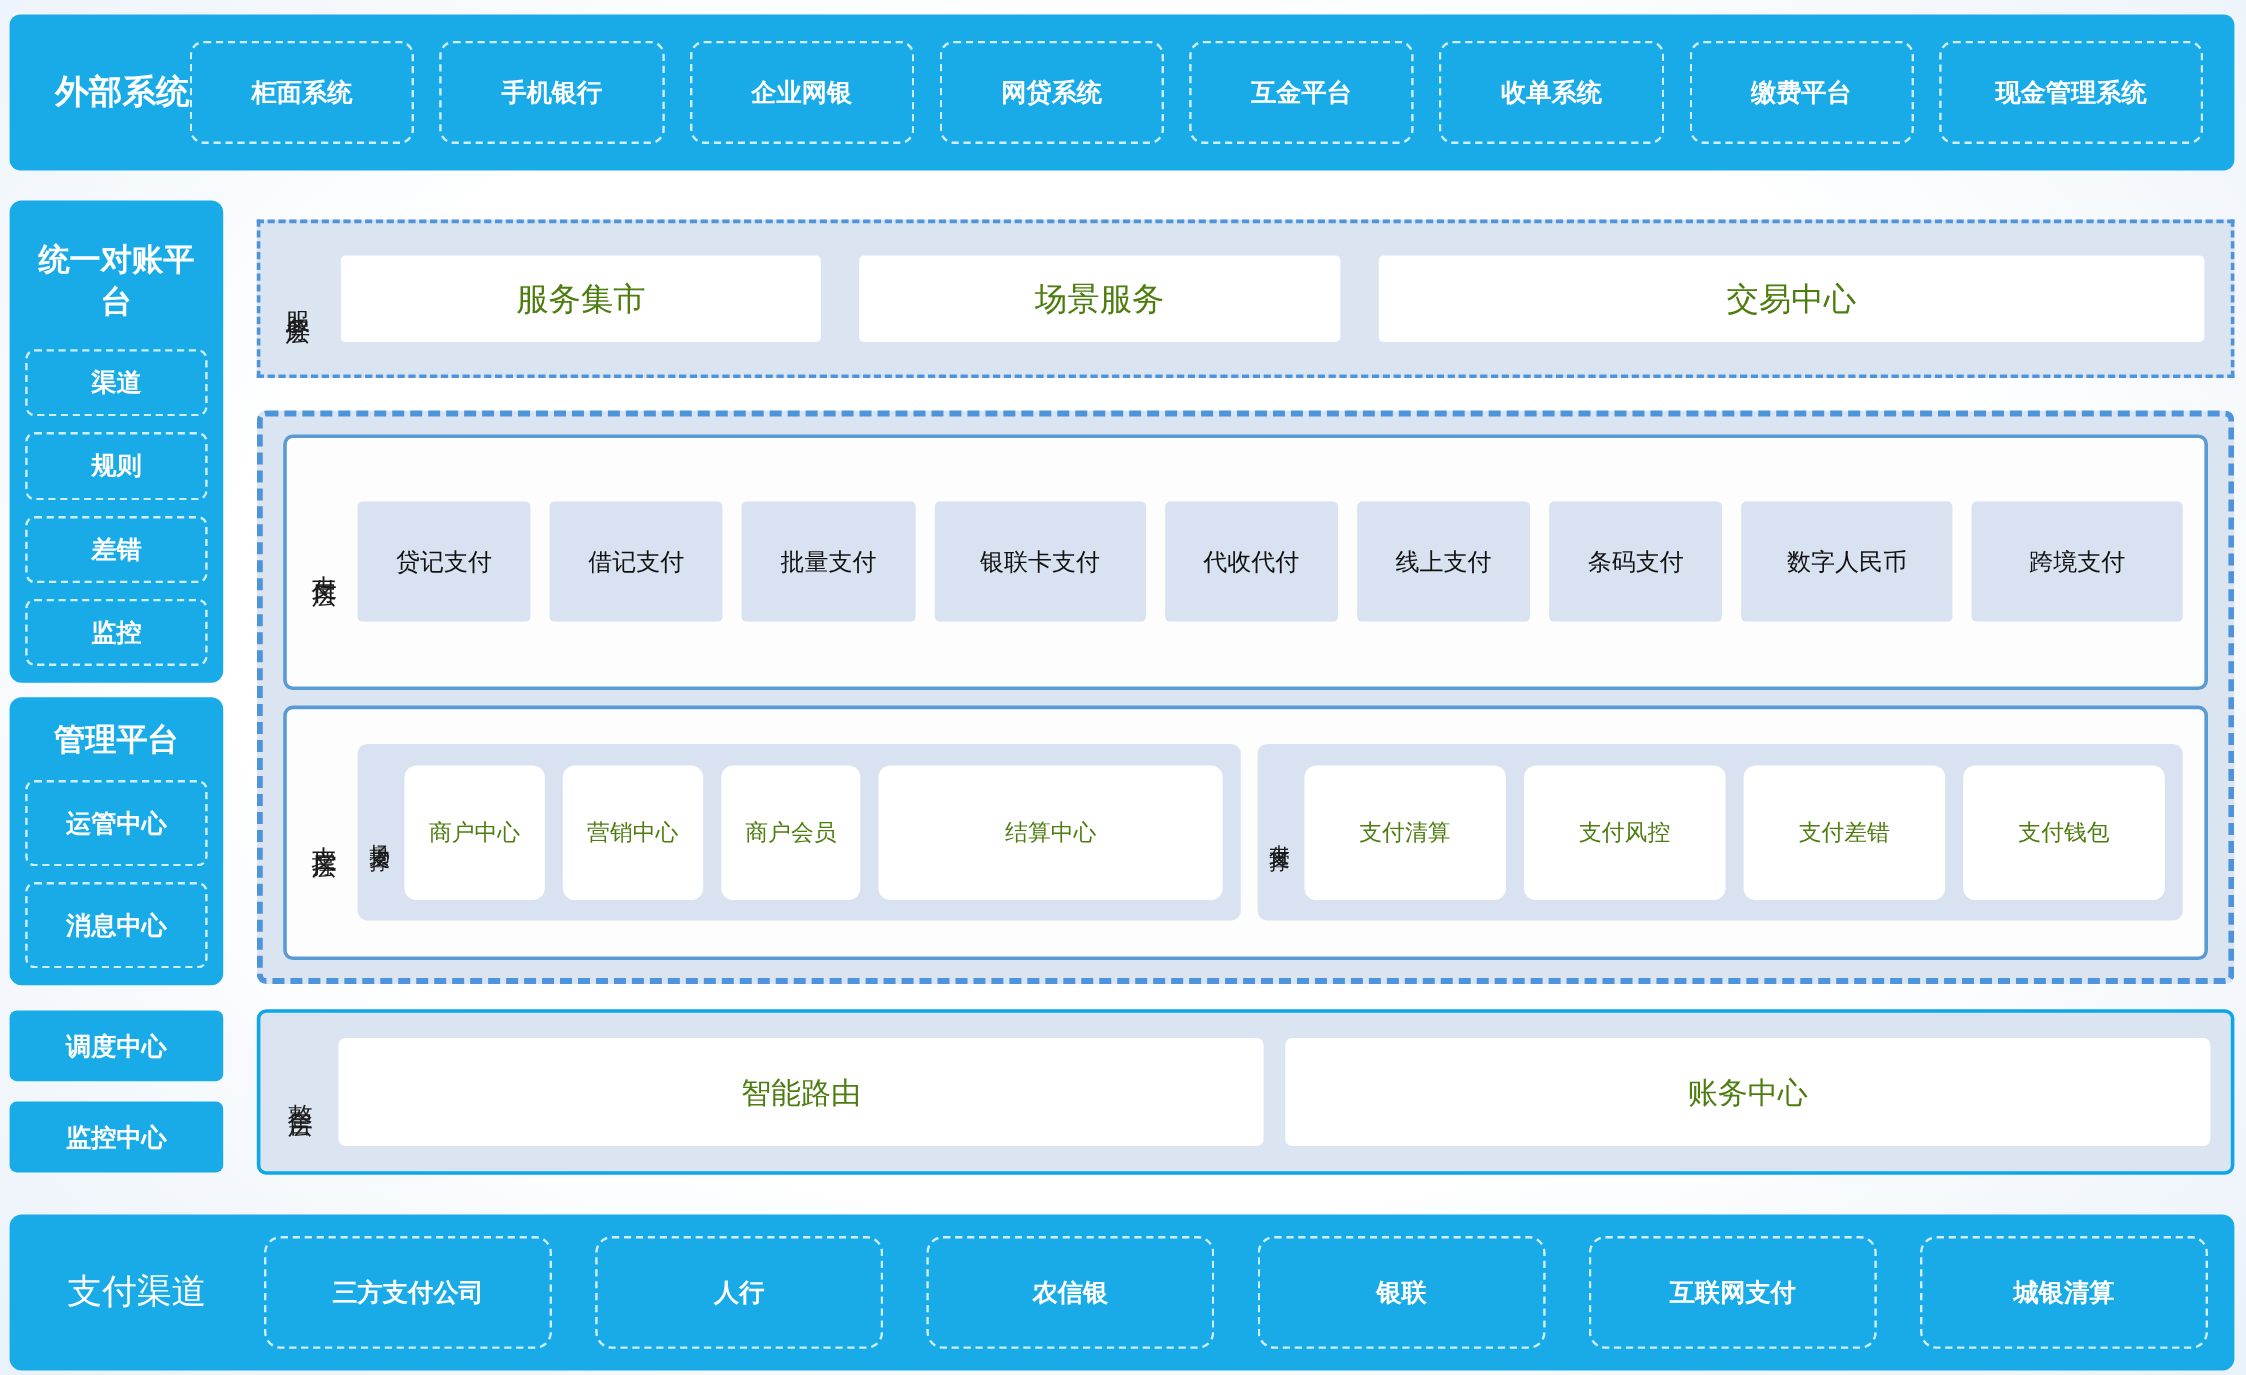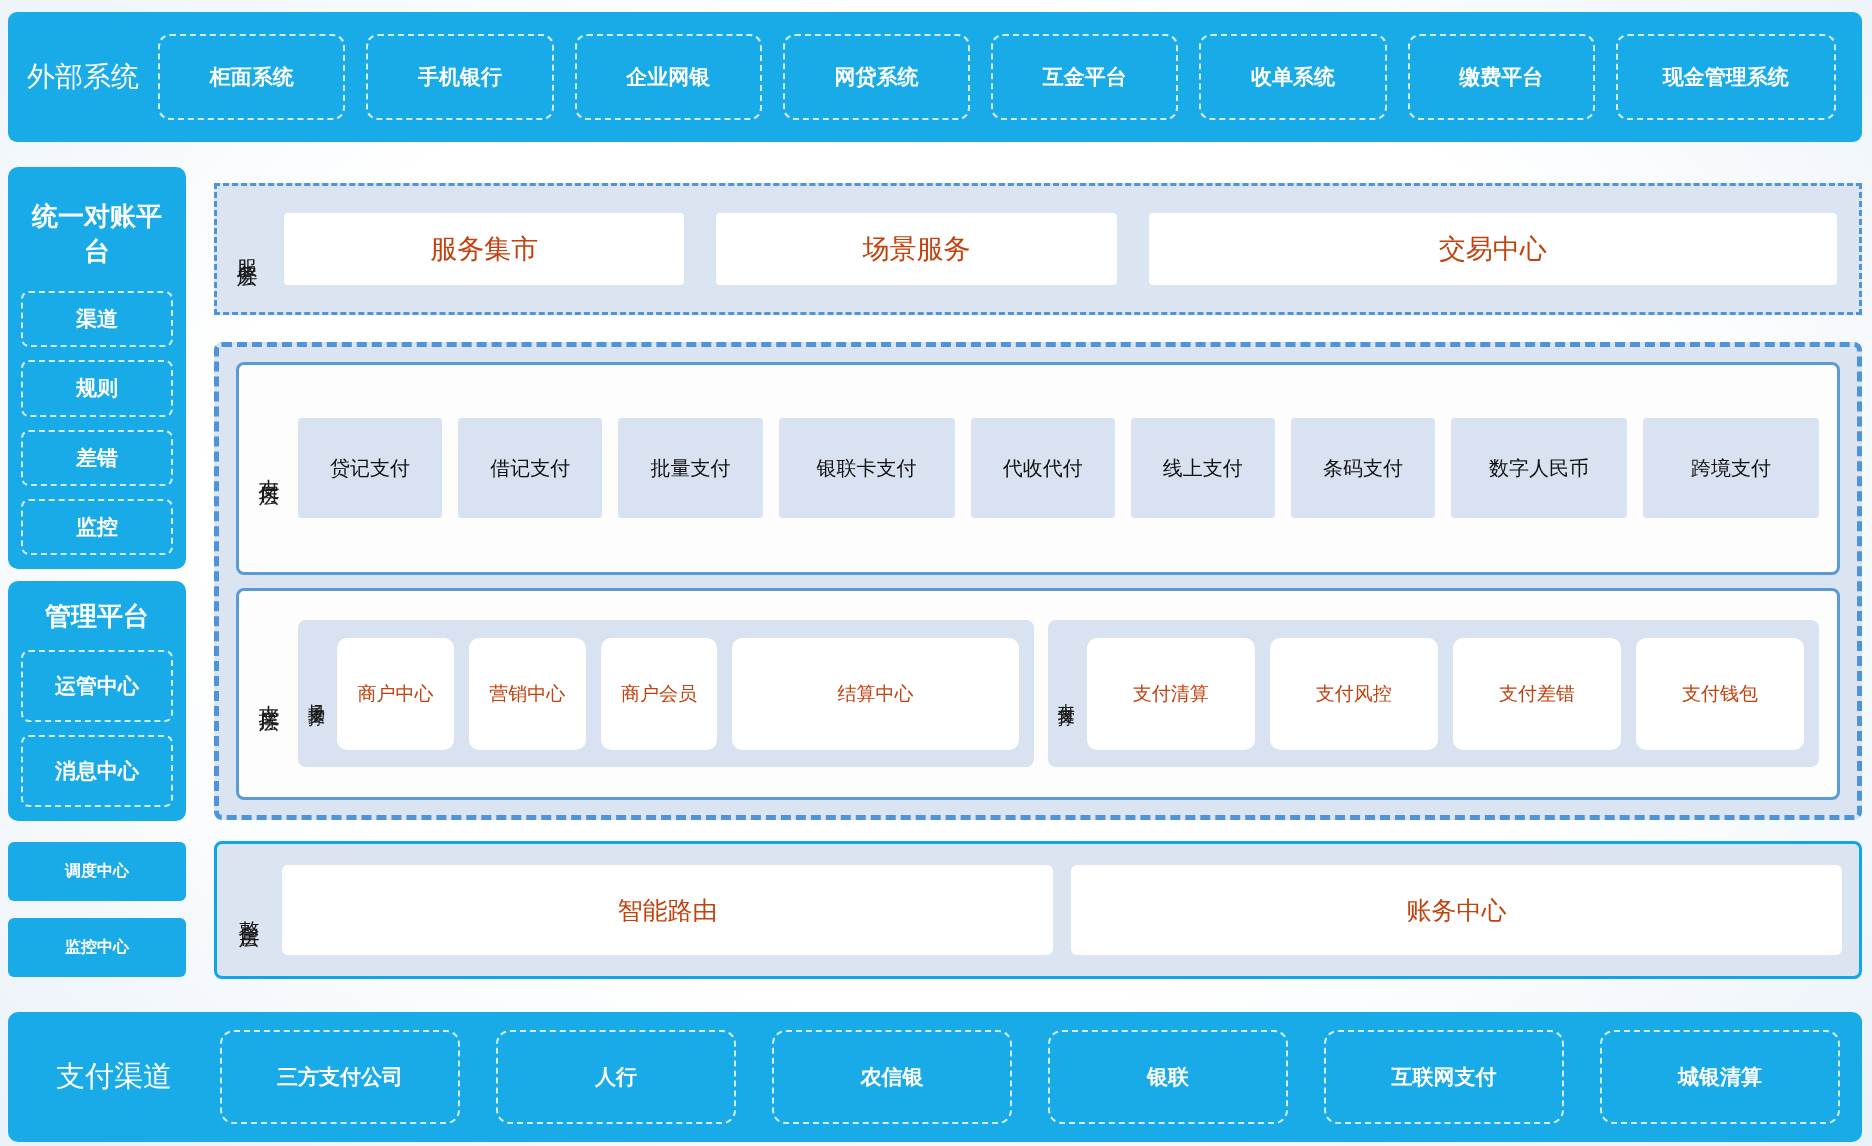--- a/index.html
+++ b/index.html
@@ -7,49 +7,49 @@
     width:1872px;height:1146px;
     font-family:"Liberation Sans","DejaVu Sans",sans-serif;
     background:radial-gradient(ellipse at 50% 45%, #ffffff 55%, #e9f1f9 100%);
     color:#1a1a1a;
   }
   .wrap{box-sizing:border-box;width:1872px;height:1146px;padding:12px 10px 0 8px;display:flex;flex-direction:column;}
 
   
   .cyanbar{background:#18ABE8;border-radius:9px;display:flex;align-items:center;}
   .topbar{height:130px;padding:0 26px 0 0;}
-  .bar-title{width:150px;text-align:center;color:#fff;font-size:28px;font-weight:normal;flex:none;}
+  .bar-title{width:150px;text-align:right;color:#fff;font-size:28px;font-weight:bold;flex:none;}
   .bar-items{flex:1;display:flex;gap:21px;height:86px;}
   .dash-item{flex:1;border:2px dashed rgba(255,255,255,.8);border-radius:12px;color:#fff;font-size:21px;font-weight:bold;display:flex;align-items:center;justify-content:center;}
   .bar-items .dash-item:last-child{flex:1.18;}
 
   
   .middle{display:flex;gap:28px;margin-top:25px;flex:none;}
   .sidebar{width:178px;flex:none;display:flex;flex-direction:column;}
   .side-card{background:#18ABE8;border-radius:10px;color:#fff;display:flex;flex-direction:column;padding:0 13px 14px;box-sizing:border-box;}
   .card-title{text-align:center;font-size:26px;font-weight:bold;flex:none;}
   .card-recon{height:402px;}
   .card-recon .card-title{margin:32px 0 22px;}
   .card-mgmt{height:240px;margin-top:12px;}
   .card-mgmt .card-title{margin:18px 0 16px;}
   .card-items{flex:1;display:flex;flex-direction:column;gap:13px;}
   .card-items .dash-item{font-size:21px;font-weight:600;border-radius:8px;}
-  .side-solid{height:59px;background:#18ABE8;border-radius:6px;color:#fff;font-size:16px;font-weight:600;display:flex;align-items:center;justify-content:center;flex:none;}
+  .side-solid{height:59px;background:#18ABE8;border-radius:6px;color:#fff;font-size:21px;font-weight:600;display:flex;align-items:center;justify-content:center;flex:none;}
   .side-solid.dispatch{margin-top:21px;}
   .side-solid.monitor{margin-top:17px;}
 
   
   .main{flex:1;display:flex;flex-direction:column;min-width:0;}
   .vlabel{writing-mode:vertical-lr;text-orientation:upright;letter-spacing:4px;font-size:21px;color:#1a1a1a;flex:none;line-height:1;}
   .vlabel-sm{writing-mode:vertical-lr;text-orientation:upright;letter-spacing:2px;font-size:17px;color:#1a1a1a;flex:none;line-height:1;}
 
   .svc{height:132px;margin-top:16px;background:#DBE4F1;border:3px dashed #4E94DB;display:flex;align-items:center;padding:0 22px 0 20px;box-sizing:border-box;}
   .svc .vlabel{margin-right:26px;}
   .svc-items{flex:1;display:flex;gap:32px;height:72px;}
-  .white-item{background:#ffffff;border-radius:4px;display:flex;align-items:center;justify-content:center;color:#c2410c;}
+  .white-item{background:#ffffff;border-radius:4px;display:flex;align-items:center;justify-content:center;color:#4d7c0f;}
   .svc-items .white-item{flex:1;font-size:27px;}
   .svc-items .white-item:nth-child(3){flex:1.72;}
 
   .dashed-box{margin-top:27px;height:478px;box-sizing:border-box;border:5px dashed #4E94DB;border-radius:8px;background:#DBE4F1;padding:15px 17px;display:flex;flex-direction:column;gap:13px;}
   .layer-box{flex:1;background:#FDFDFE;border:3px solid #5B9BD5;border-radius:8px;display:flex;align-items:center;padding:0 18px 0 0;min-height:0;box-sizing:border-box;}
   .layer-box > .vlabel{margin:0 18px 0 20px;}
   .pay-items{flex:1;display:flex;gap:16px;height:100px;}
   .blue-item{background:#D8E2F0;border-radius:4px;display:flex;align-items:center;justify-content:center;color:#111;}
   .pay-items .blue-item{flex:1;font-size:20px;}
   .pay-items .blue-item.wide{flex:1.22;}

